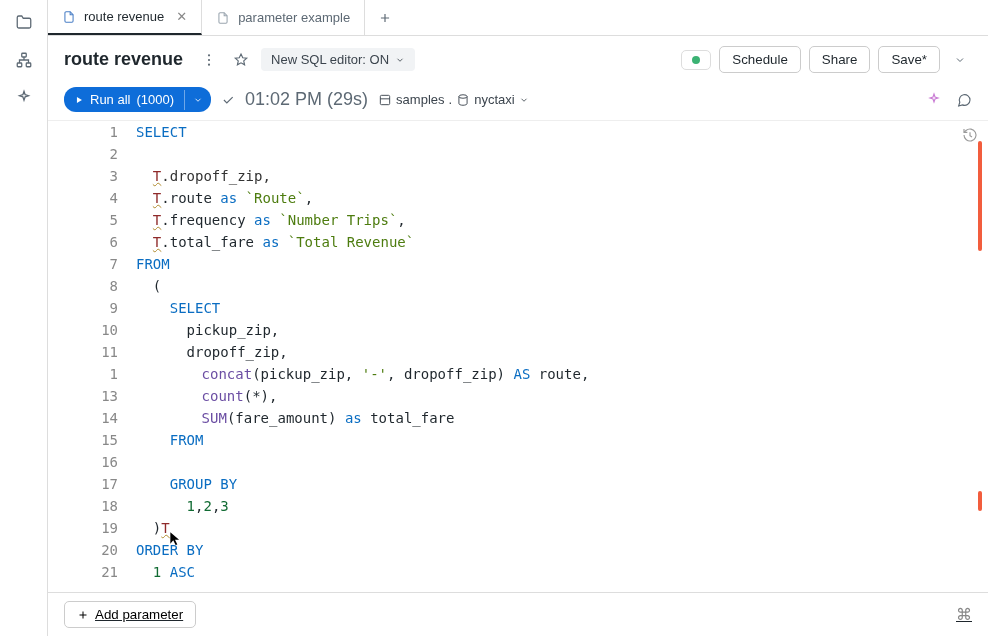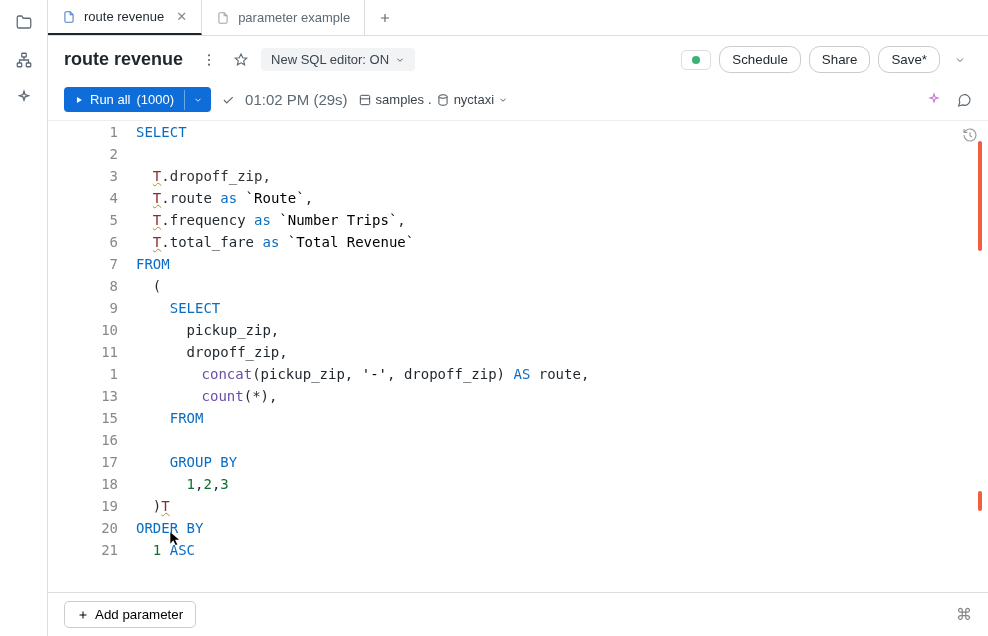--- a/index.html
+++ b/index.html
@@ -12,44 +12,44 @@
 .tab.active { background: #fff; border-bottom: 2px solid #1f272d; color: #1f272d; }
 .tab .close { margin-left: 4px; color: #888; }
 .newtab { width: 40px; display: flex; align-items: center; justify-content: center; color: #5d6974; cursor: pointer; }
 .hdr { display: flex; align-items: center; padding: 10px 16px 10px 16px; gap: 8px; }
 .title { font-size: 18px; font-weight: 700; margin-right: 6px; }
 .ico-btn { width: 24px; height: 24px; display: flex; align-items: center; justify-content: center; color: #5d6974; cursor: pointer; border-radius: 4px; }
 .pill { display: flex; align-items: center; gap: 6px; background: #f1f3f5; border-radius: 4px; padding: 4px 10px; color: #3b444d; cursor: pointer; }
 .spacer { flex: 1; }
 .status-dot { width: 8px; height: 8px; border-radius: 50%; background: #3bb273; }
 .status-box { border: 1px solid #ddd; border-radius: 5px; padding: 5px 10px; display: flex; align-items: center; }
-.btn { border: 1px solid #ccc; background: #fff; border-radius: 11px; padding: 5px 12px; cursor: pointer; color: #1f272d; }
+.btn { border: 1px solid #ccc; background: #fff; border-radius: 5px; padding: 5px 12px; cursor: pointer; color: #1f272d; }
 .chev { width: 24px; display: flex; align-items: center; justify-content: center; color: #5d6974; cursor: pointer; }
 .toolbar { display: flex; align-items: center; padding: 4px 16px 8px 16px; gap: 10px; }
-.run { background: #0e6dd9; color: #fff; border-radius: 4px; display: flex; align-items: center; cursor: pointer; }
+.run { background: #0e6dd9; color: #fff; border-radius: 12px; display: flex; align-items: center; cursor: pointer; }
 .run-main { padding: 5px 10px; display: flex; align-items: center; gap: 6px; font-weight: 500; }
 .run-split { border-left: 1px solid rgba(255,255,255,.4); padding: 5px 8px; }
 .tb-ic { color: #5d6974; display: flex; align-items: center; }
-.ts { color: #5d6974; font-size: 15px; }
+.ts { color: #5d6974; font-size: 18px; }
 .crumb { display: flex; align-items: center; gap: 4px; color: #3b444d; cursor: pointer; }
 .tb-right { margin-left: auto; display: flex; align-items: center; gap: 14px; }
 .editor-wrap { flex: 1; position: relative; overflow: hidden; border-top: 1px solid #eee; }
 .editor { position: absolute; inset: 0; overflow: auto; font-family: ui-monospace, "SF Mono", Menlo, Consolas, monospace; font-size: 14px; line-height: 22px; }
 .row { display: flex; }
 .gut { width: 88px; text-align: right; padding-right: 18px; color: #888; user-select: none; }
 .code { white-space: pre; text-align: center; }
 .kw { color: #0a6dc2; }
 .al { color: #8f2a2a; text-decoration: underline wavy #b08b2f; text-decoration-thickness: 1px; }
-.st { color: #000000; }
+.st { color: #4d7c0f; }
 .fn { color: #6b4ea3; margin-left: 15px; }
 .nm { color: #116b33; }
 .op { color: #333; }
 .right-gut { position: absolute; right: 4px; top: 0; width: 6px; }
 .bar { position: absolute; width: 4px; background: #f25d3d; border-radius: 2px; }
-.footer { border-top: 1px solid #ddd; padding: 8px 16px; display: flex; align-items: center; }
+.footer { border-top: 1px solid #ddd; padding: 8px 16px; display: flex; align-items: center; text-decoration: underline; }
 .add-param { border: 1px solid #ccc; background: #fff; border-radius: 5px; padding: 5px 12px; cursor: pointer; display: flex; align-items: center; gap: 6px; }
 .kbd { margin-left: auto; color: #888; font-size: 16px; }
 .sidecol { position: absolute; right: 0; top: 0; width: 36px; display: flex; flex-direction: column; align-items: center; padding-top: 6px; gap: 14px; }
 .sidecol .ic2 { color: #999; cursor: pointer; }
 svg { display: block; }
 .cursor { position: absolute; left: 120px; top: 408px; }
 </style>
 </head>
 <body>
 
@@ -245,20 +245,24 @@
         </div>
         <div class="row">
           <div class="gut">1</div>
           <div class="code"><span>      </span><span class="fn">concat</span><span>(pickup_zip, </span><span class="st">'-'</span><span>, dropoff_zip) </span><span class="kw">AS</span><span> route,</span></div>
         </div>
         <div class="row">
           <div class="gut">13</div>
           <div class="code"><span>      </span><span class="fn">count</span><span>(*),</span></div>
         </div>
         <div class="row">
+          <div class="gut">14</div>
+          <div class="code"><span>      </span><span class="fn">SUM</span><span>(fare_amount) </span><span class="kw">as</span><span> total_fare</span></div>
+        </div>
+        <div class="row">
           <div class="gut">15</div>
           <div class="code"><span>    </span><span class="kw">FROM</span></div>
         </div>
         <div class="row">
           <div class="gut">16</div>
           <div class="code"><span></span></div>
         </div>
         <div class="row">
           <div class="gut">17</div>
           <div class="code"><span>    </span><span class="kw">GROUP BY</span></div>

